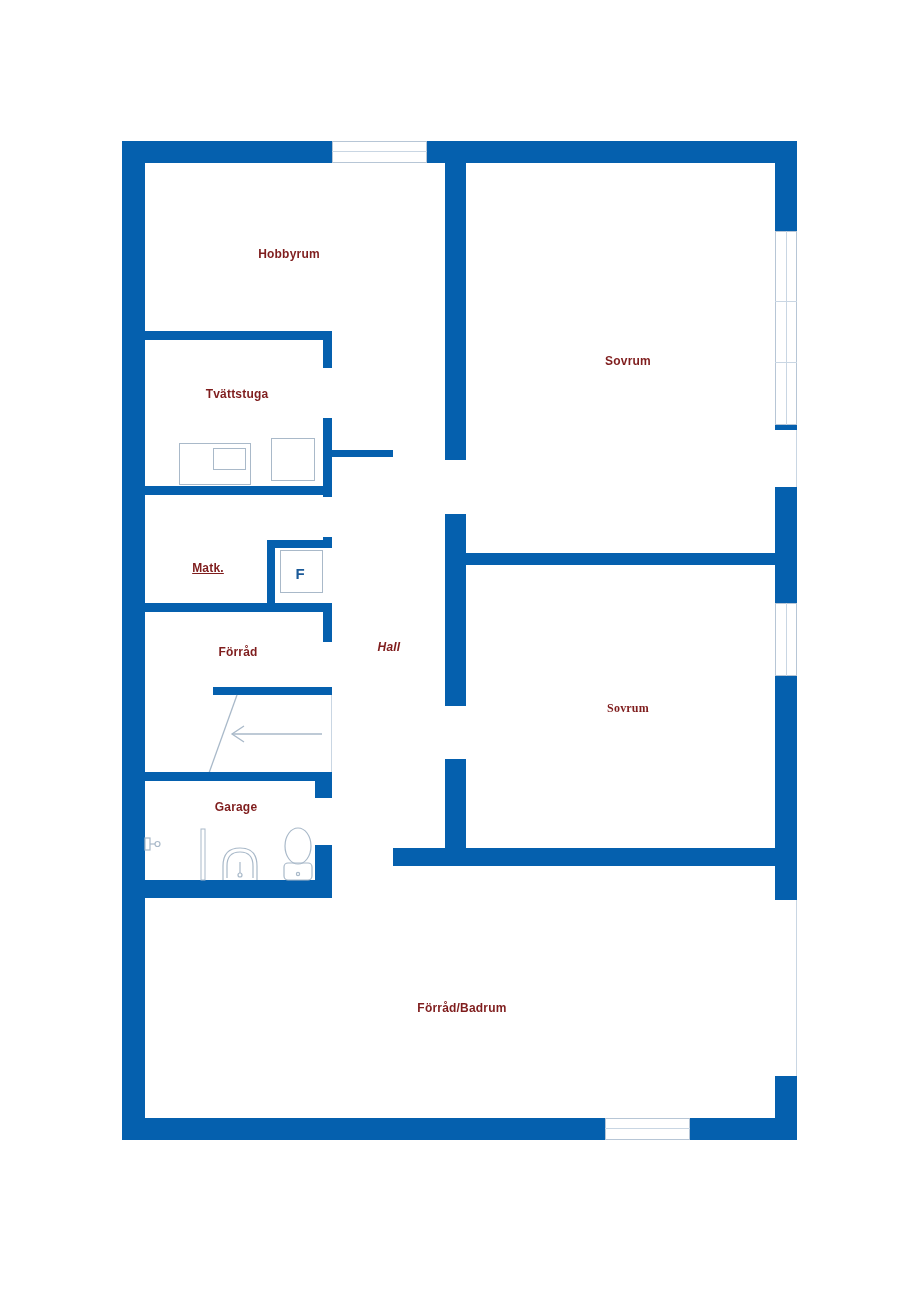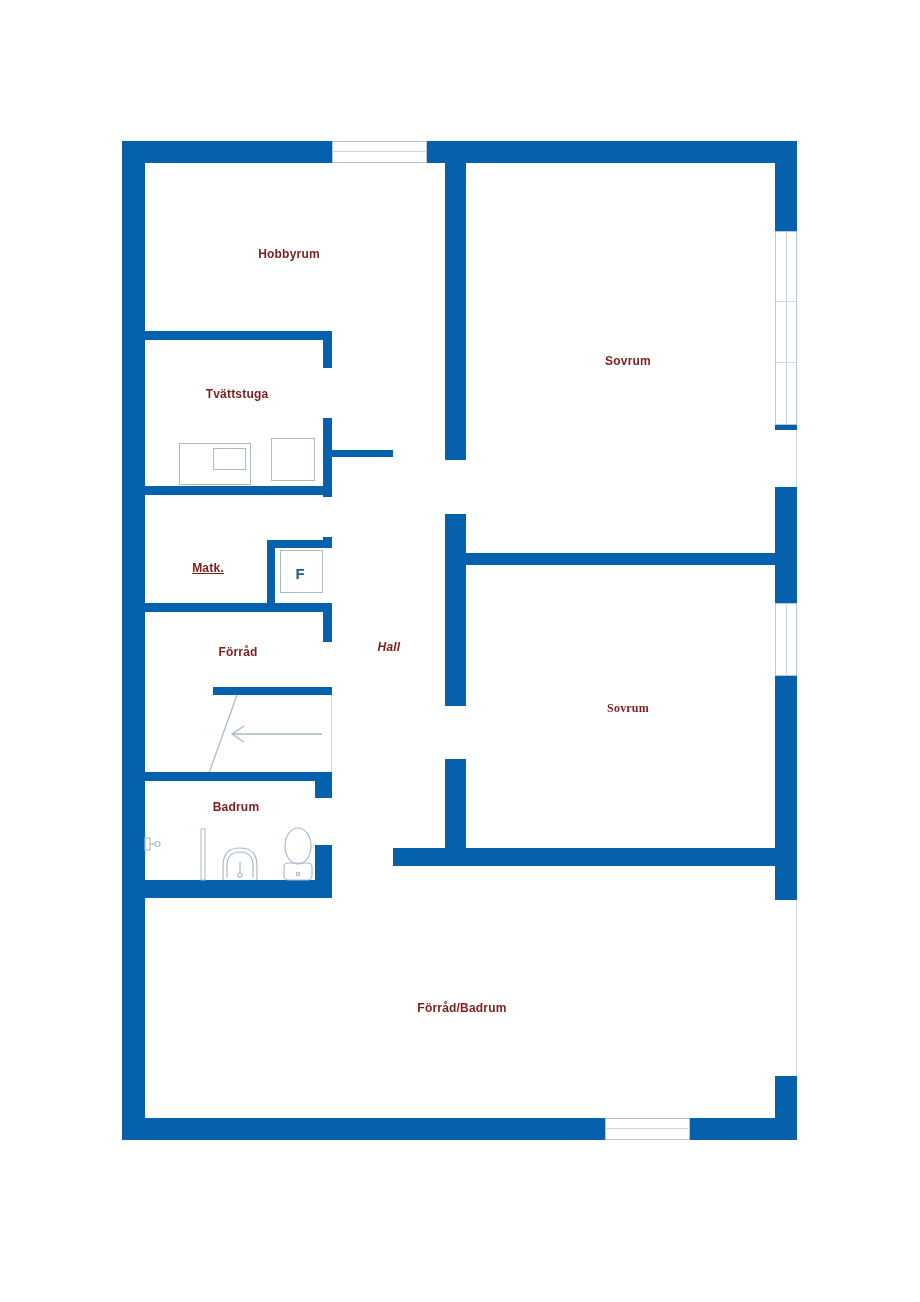--- a/index.html
+++ b/index.html
@@ -98,15 +98,15 @@
     </g>
   </svg>
 
   <span class="label" style="left:289px;top:254px;">Hobbyrum</span>
   <span class="label" style="left:237px;top:394px;">Tvättstuga</span>
   <span class="label" style="left:628px;top:361px;">Sovrum</span>
   <span class="label" style="left:208px;top:568px;text-decoration:underline;">Matk.</span>
   <span class="label" style="left:238px;top:652px;">Förråd</span>
   <span class="label" style="left:389px;top:647px;font-style:italic;">Hall</span>
   <span class="label" style="left:628px;top:708px;font-family:Liberation Serif, serif;">Sovrum</span>
-  <span class="label" style="left:236px;top:807px;">Badrum</span>
+  <span class="label" style="left:236px;top:807px;">Garage</span>
   <span class="label" style="left:462px;top:1008px;">Förråd/Badrum</span>
 </div>
 
 </body></html>

